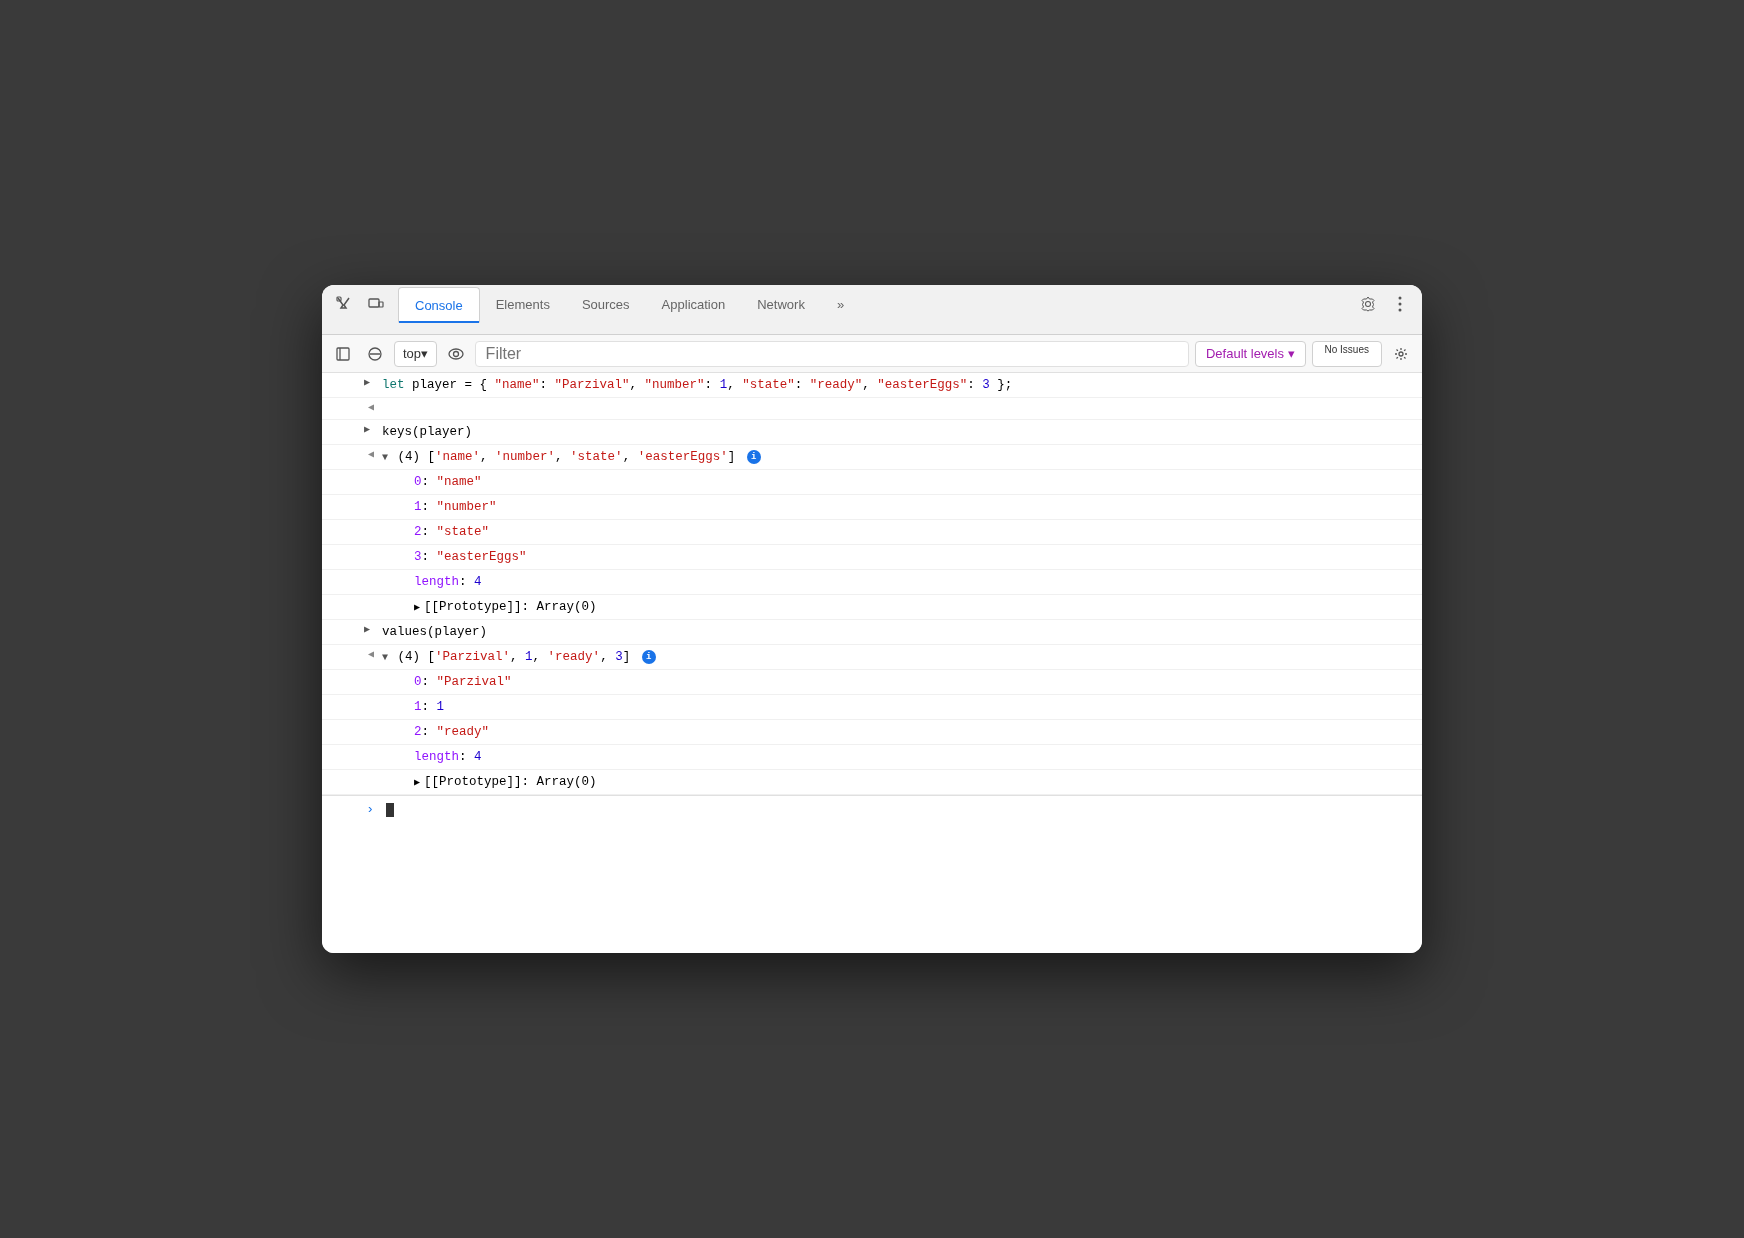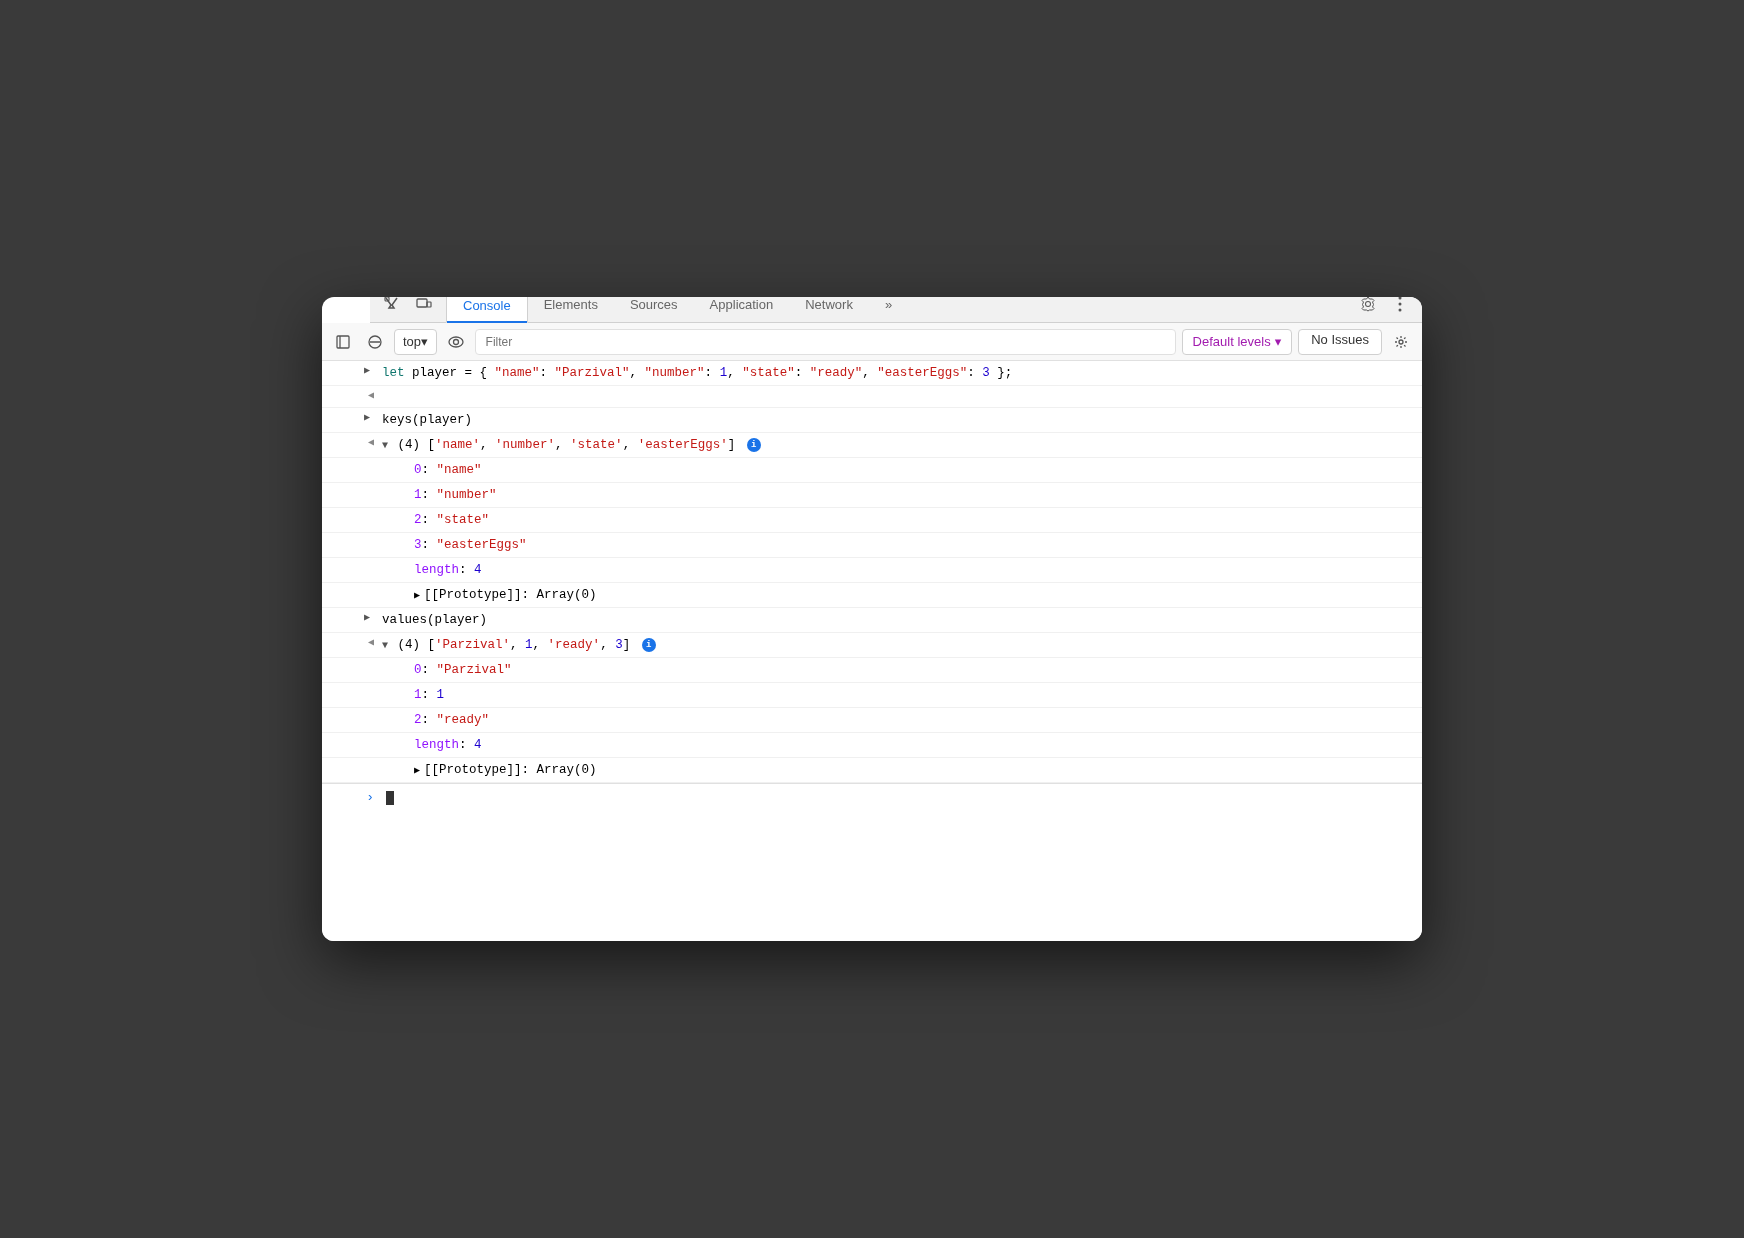--- a/index.html
+++ b/index.html
@@ -52,23 +52,22 @@
       font-size: 13px;
       font-weight: 500;
     }
 
     
     .tabbar {
       background: #f1f1f1;
       border-bottom: 1px solid #d0d0d0;
       display: flex;
       align-items: flex-end;
-      padding: 0 8px;
-      height: 26px;
-      margin-left: 48px;
+      padding: 12px 8px;
+      height: 50px;
     }
     .tabbar-left {
       display: flex;
       align-items: center;
       gap: 4px;
       margin-right: 8px;
       padding-bottom: 4px;
     }
     .tabbar-icon {
       width: 28px;
@@ -164,21 +163,21 @@
       color: #333;
       cursor: pointer;
       height: 26px;
     }
 
     .filter-input {
       flex: 1;
       border: 1px solid #e0e0e0;
       border-radius: 4px;
       padding: 2px 10px;
-      font-size: 12px;
+      font-size: 16px;
       color: #7f1d1d;
       background: #fff;
       height: 26px;
       outline: none;
     }
 
     .levels-btn {
       display: flex;
       align-items: center;
       background: #fff;
@@ -191,21 +190,21 @@
       gap: 4px;
       height: 26px;
       white-space: nowrap;
     }
 
     .issues-btn {
       background: #fff;
       border: 1px solid #d0d0d0;
       border-radius: 4px;
       padding: 2px 12px;
-      font-size: 13px;
+      font-size: 10px;
       color: #333;
       cursor: pointer;
       height: 26px;
       white-space: nowrap;
     }
 
     
     .console-content {
       background: #ffffff;
       font-family: 'Menlo', 'Monaco', 'Courier New', monospace;

